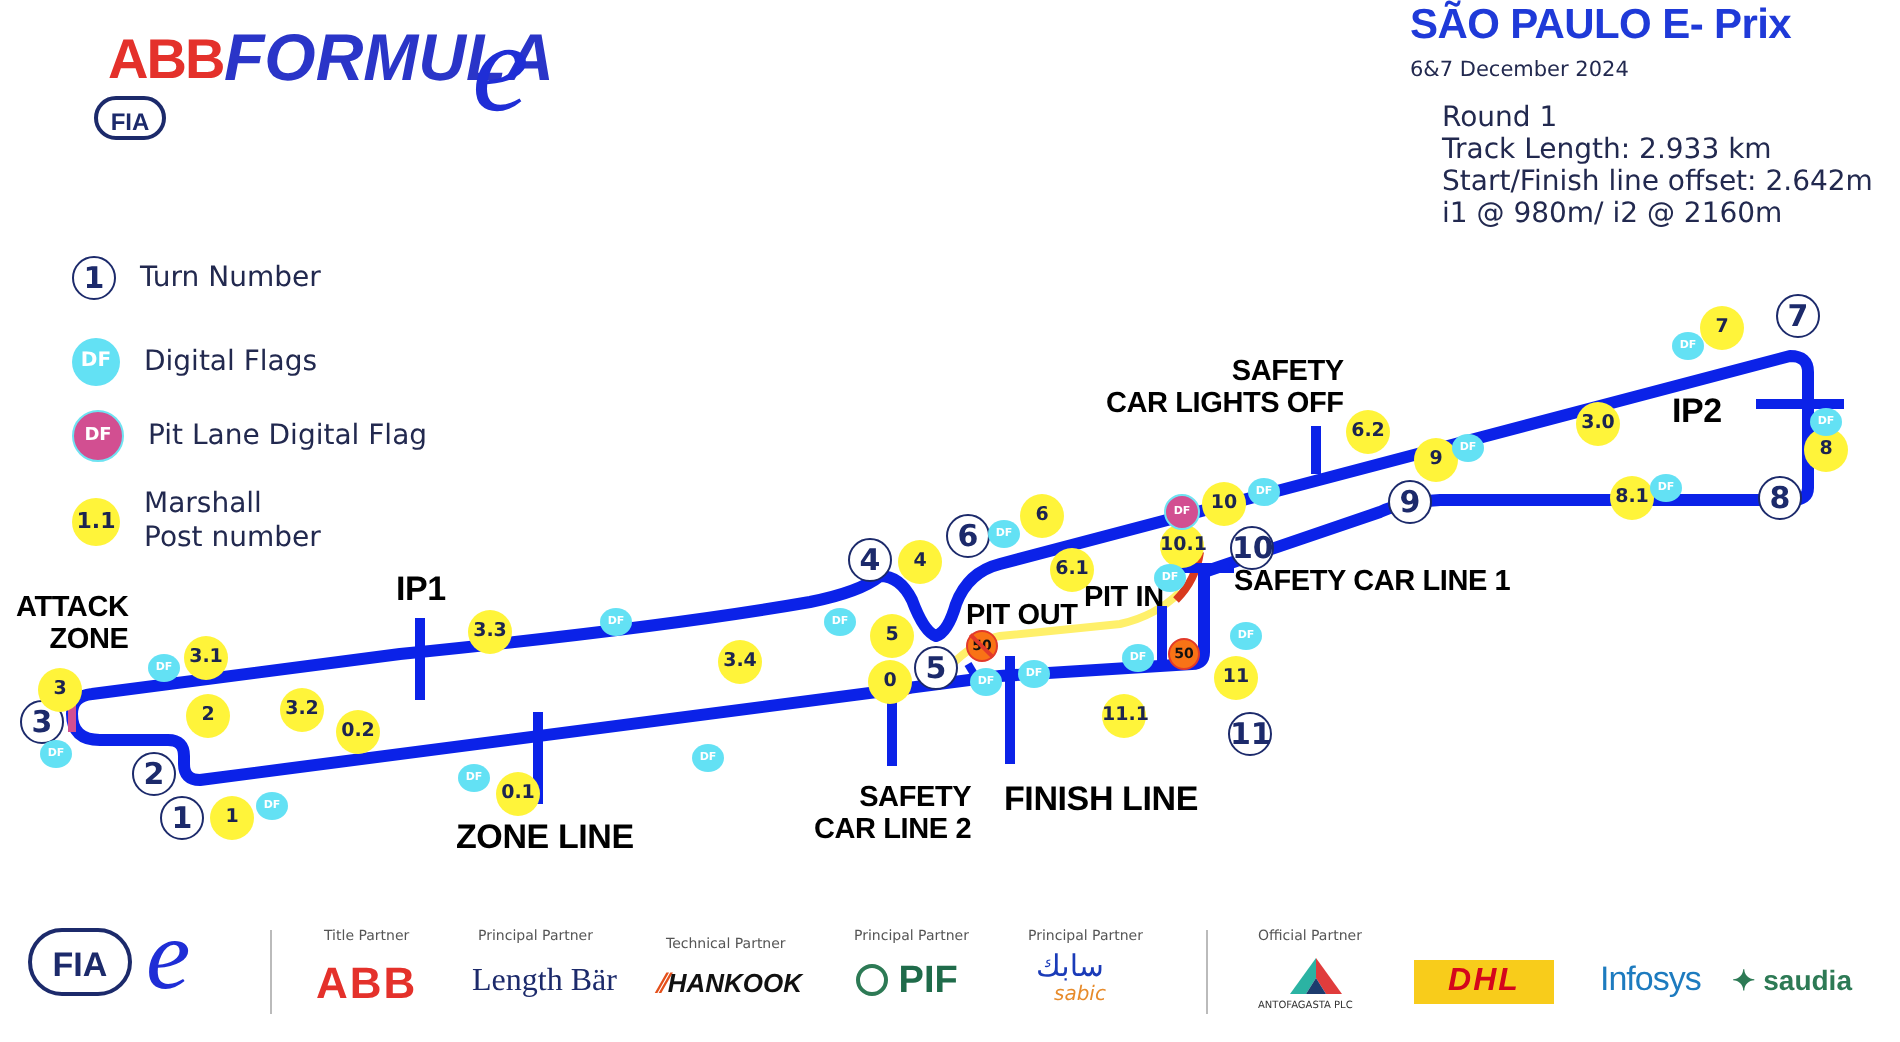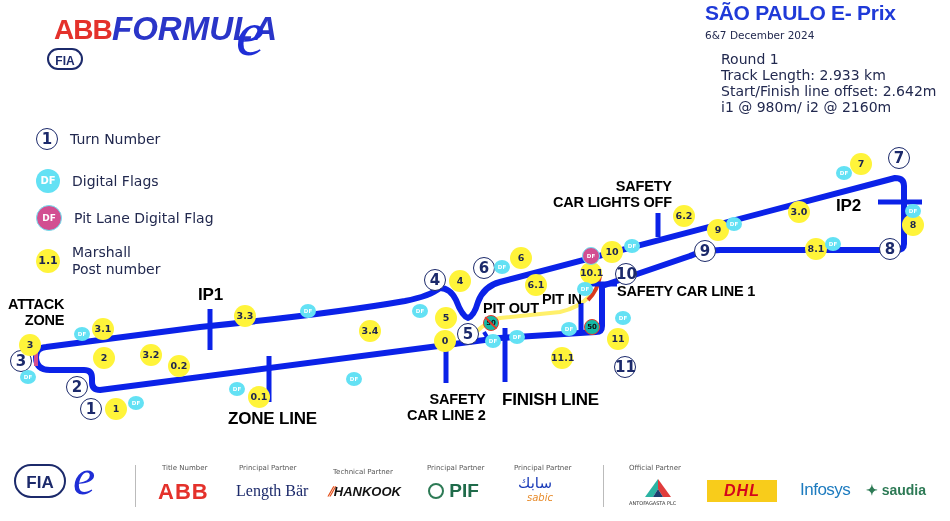--- a/index.html
+++ b/index.html
@@ -21,21 +21,21 @@
   #legend { left:36px; top:126px; }
   .leg-item { position:absolute; left:0; display:flex; align-items:center; white-space:nowrap; }
   .leg-text { font-size:14px; color:#22294f; margin-left:12px; line-height:17px; }
 
   .turn { position:absolute; width:20px; height:20px; border:1.6px solid #1c2a6b; border-radius:50%; background:#fff; color:#1c2a6b; font-weight:bold; font-size:15px; text-align:center; line-height:20px; box-sizing:content-box; font-family:"DejaVu Sans", sans-serif; }
   .marsh { position:absolute; width:22px; height:22px; border-radius:50%; background:#fff43a; color:#1c2450; font-size:9.5px; font-weight:bold; text-align:center; line-height:22px; font-family:"DejaVu Sans", sans-serif; }
   .df { position:absolute; width:16px; height:14px; border-radius:50%; background:#63e1f4; color:#ffffff; font-size:5.5px; font-weight:bold; text-align:center; line-height:14px; font-family:"DejaVu Sans", sans-serif; }
   .df.pit { background:#d24f91; border:1px solid #6fe3f2; width:16px; height:16px; line-height:16px; }
   .lbl { position:absolute; font-family:"Liberation Sans", sans-serif; font-weight:bold; color:#000000; font-size:14.5px; line-height:16px; white-space:nowrap; letter-spacing:-0.2px;text-align:right; }
   .lbl.big { font-size:17px; line-height:18px; }
-  .speed { position:absolute; width:14px; height:14px; border:1.6px solid #e23a2a; border-radius:50%; background:#14b8a6; color:#111; font-size:7px; font-weight:bold; text-align:center; line-height:14px; font-family:"DejaVu Sans", sans-serif; }
+  .speed { position:absolute; width:14px; height:14px; border:1.6px solid #e23a2a; border-radius:50%; background:#f97316; color:#111; font-size:7px; font-weight:bold; text-align:center; line-height:14px; font-family:"DejaVu Sans", sans-serif; }
   .speed.cross::after { content:""; position:absolute; left:-1px; top:6px; width:16px; height:1.5px; background:#e23a2a; transform:rotate(45deg); }
 
   #track-svg { position:absolute; left:0; top:0; width:950px; height:521px; }
 
   #footer { position:absolute; left:0; top:452px; width:950px; height:69px; }
   .p-cap { position:absolute; font-size:7px; color:#555; white-space:nowrap; font-family:"DejaVu Sans", sans-serif; }
   .p-logo { position:absolute; white-space:nowrap; }
   .vsep { position:absolute; width:1px; background:#bbbbbb; }
 </style>
 </head>
@@ -202,21 +202,21 @@
 <span class="df" style="left:726px;top:217px;">DF</span>
 <span class="df" style="left:825px;top:237px;">DF</span>
 <span class="df" style="left:836px;top:166px;">DF</span>
 <span class="df" style="left:905px;top:204px;">DF</span>
 
 <div id="footer">
   <span class="p-logo" style="left:14px;top:12px;width:52px;height:34px;border:2px solid #1c2a6b;border-radius:18px;text-align:center;line-height:34px;font-family:'Liberation Sans',sans-serif;font-weight:bold;font-size:17px;color:#1c2a6b;box-sizing:border-box;">FIA</span>
   <span class="p-logo" style="left:73px;top:0px;font-family:'Liberation Serif',serif;font-style:italic;font-size:50px;color:#1f2ed6;line-height:1;">e</span>
   <div class="vsep" style="left:135px;top:13px;height:42px;"></div>
 
-  <span class="p-cap" style="left:162px;top:12px;">Title Number</span>
+  <span class="p-cap" style="left:162px;top:12px;">Title Partner</span>
   <span class="p-logo" style="left:158px;top:27px;font-family:'Liberation Sans',sans-serif;font-weight:bold;font-size:22px;color:#e4312b;letter-spacing:1px;">ABB</span>
 
   <span class="p-cap" style="left:239px;top:12px;">Principal Partner</span>
   <span class="p-logo" style="left:236px;top:30px;font-family:'Liberation Serif',serif;font-size:16px;color:#1c2a6b;">Length Bär</span>
 
   <span class="p-cap" style="left:333px;top:16px;">Technical Partner</span>
   <span class="p-logo" style="left:328px;top:32px;font-family:'Liberation Sans',sans-serif;font-weight:bold;font-style:italic;font-size:13px;color:#111;">
     <span style="color:#e4501b;">⫽</span><span>HANKOOK</span>
   </span>
 

